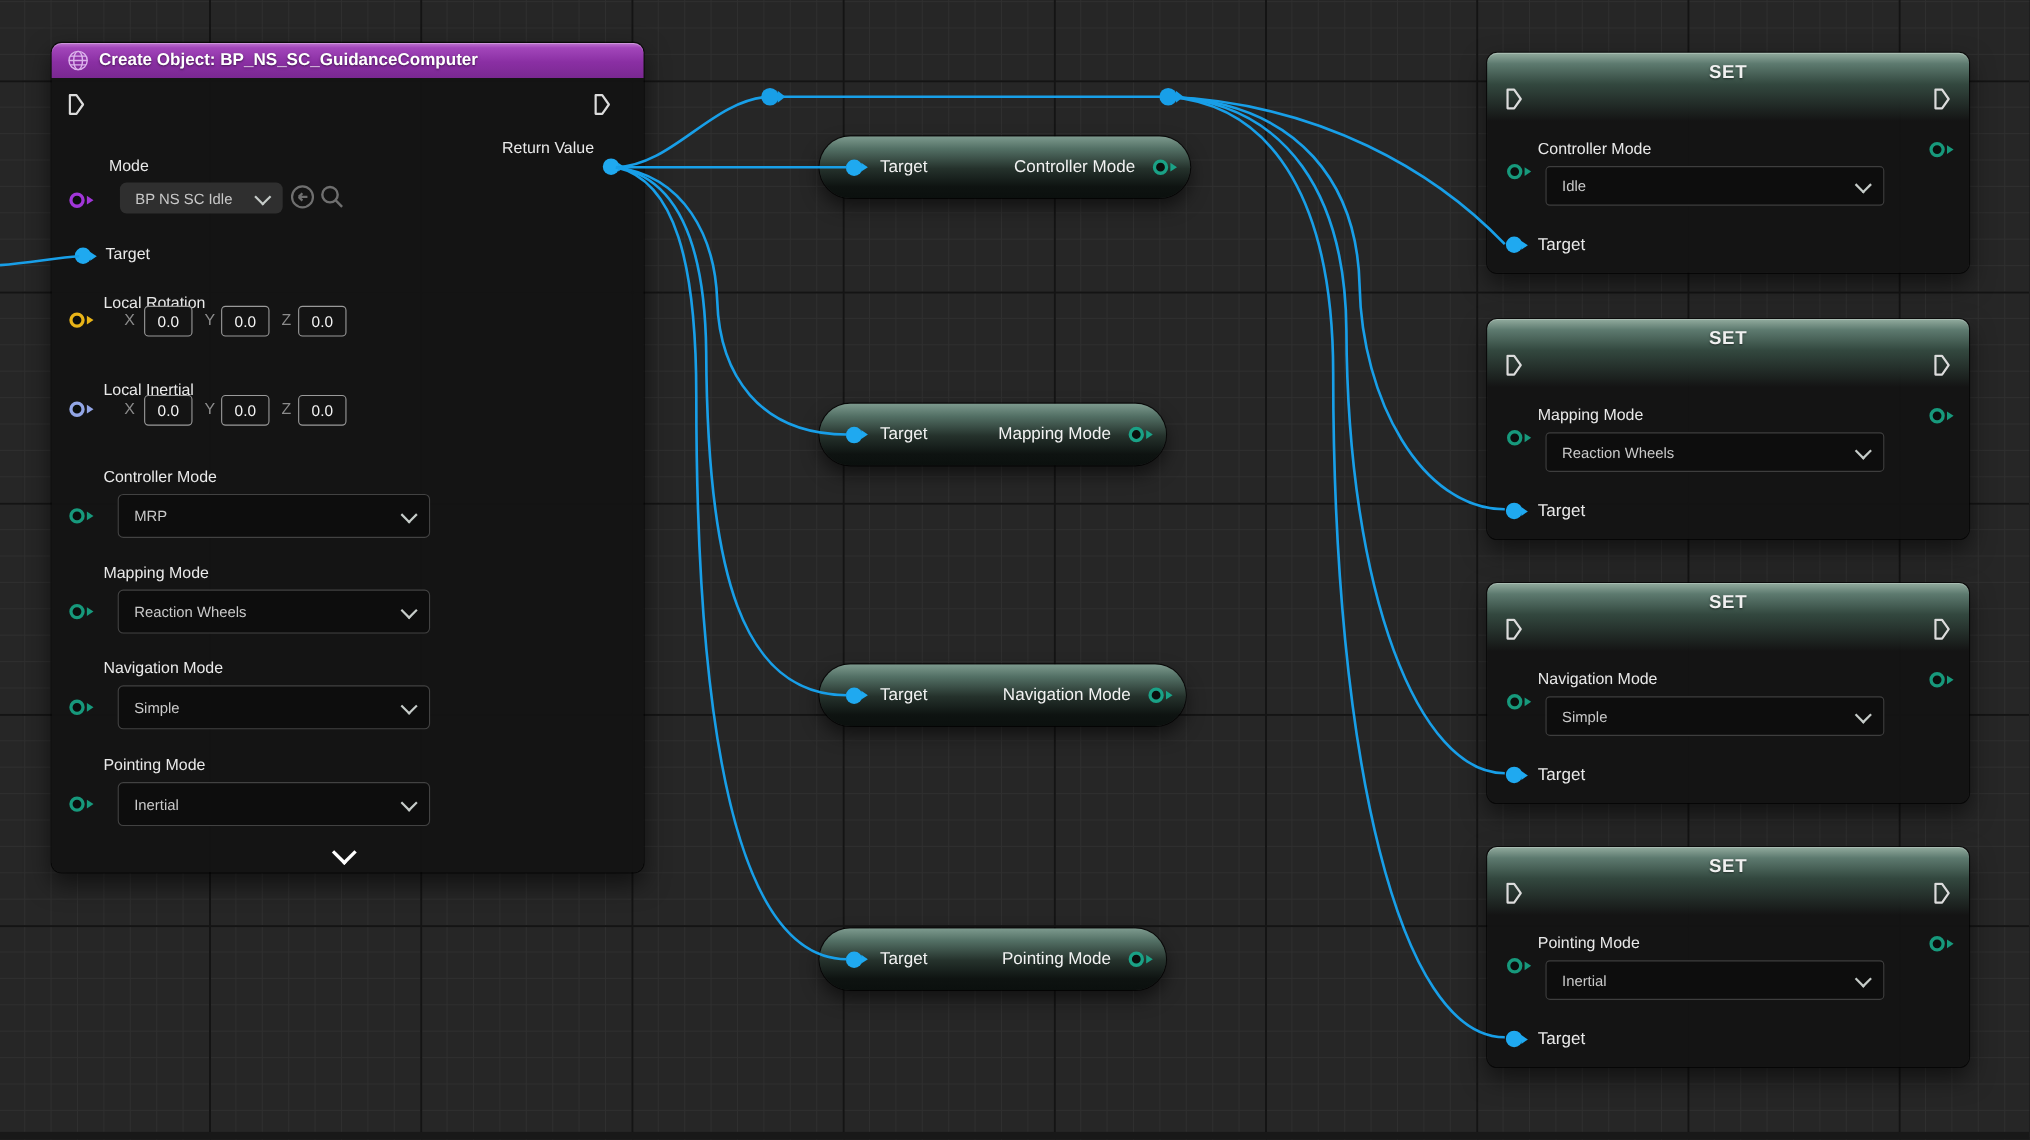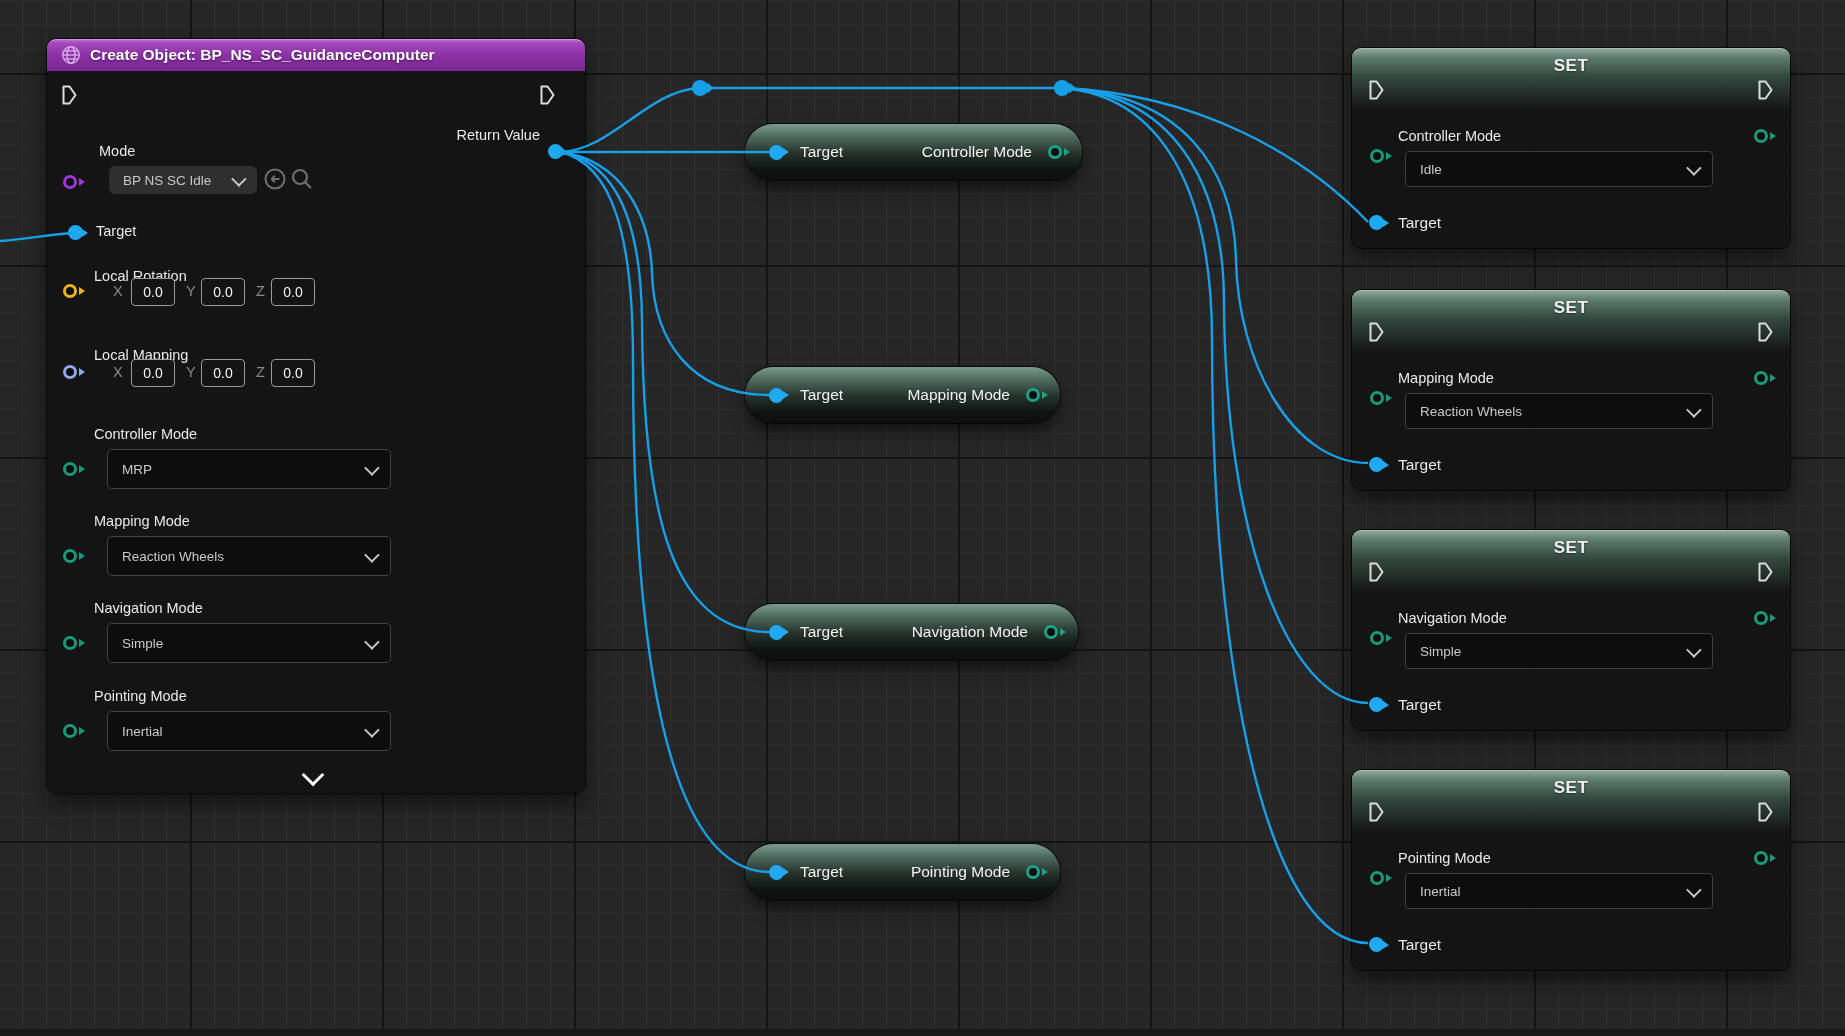--- a/index.html
+++ b/index.html
@@ -140,21 +140,21 @@
 
     <span class="lbl" style="left:47px;top:229px">Local Rotation</span>
     <span class="pin ring" style="--c:#e8b418;left:16px;top:245px"></span>
     <span class="axis" style="left:66px;top:244px">X</span>
     <div class="spin" style="left:84px;top:239px">0.0</div>
     <span class="axis" style="left:139px;top:244px">Y</span>
     <div class="spin" style="left:154px;top:239px">0.0</div>
     <span class="axis" style="left:209px;top:244px">Z</span>
     <div class="spin" style="left:224px;top:239px">0.0</div>
 
-    <span class="lbl" style="left:47px;top:308px">Local Mapping</span>
+    <span class="lbl" style="left:47px;top:308px">Local Inertial</span>
     <span class="pin ring" style="--c:#93a6e6;left:16px;top:326px"></span>
     <span class="axis" style="left:66px;top:325px">X</span>
     <div class="spin" style="left:84px;top:320px">0.0</div>
     <span class="axis" style="left:139px;top:325px">Y</span>
     <div class="spin" style="left:154px;top:320px">0.0</div>
     <span class="axis" style="left:209px;top:325px">Z</span>
     <div class="spin" style="left:224px;top:320px">0.0</div>
 
     <div id="create-selects">
         <div>

